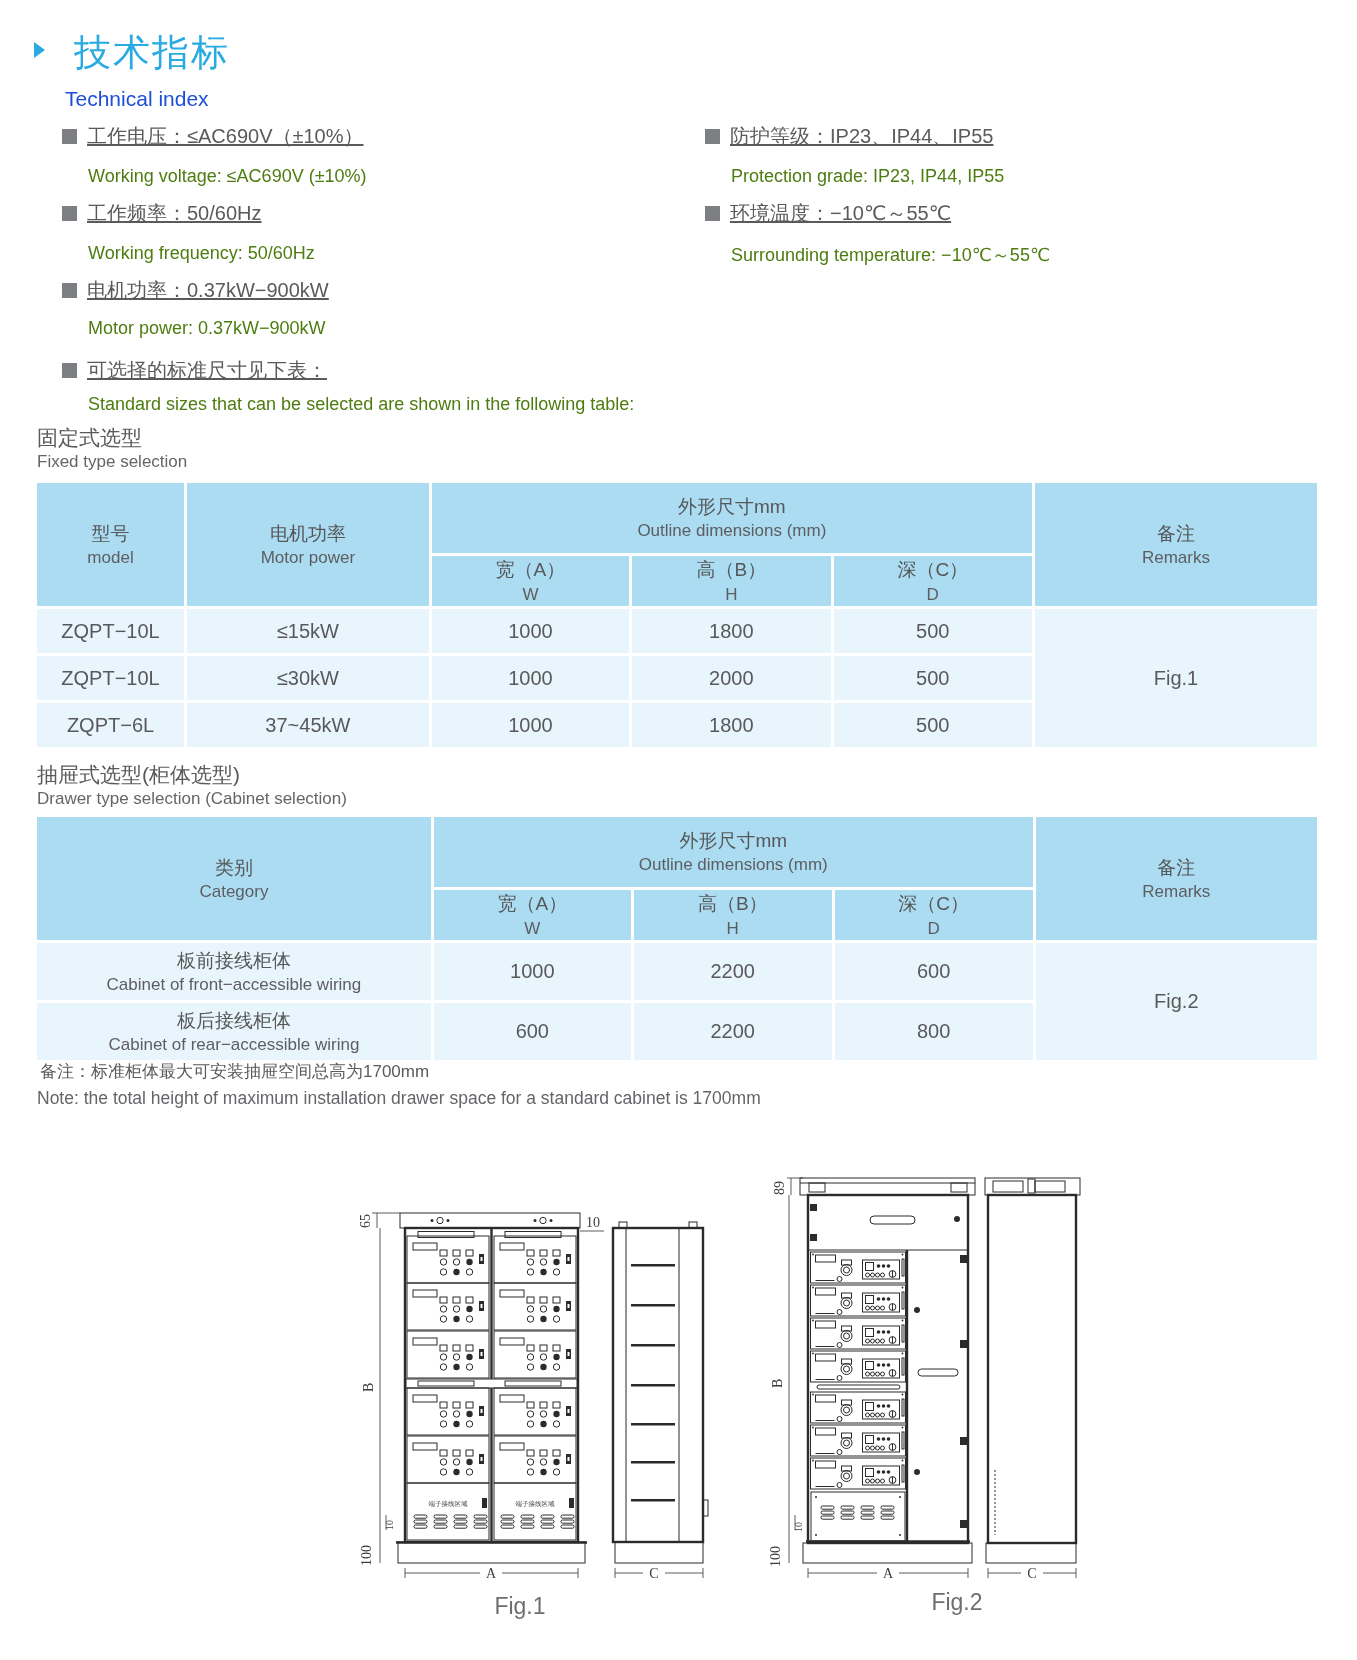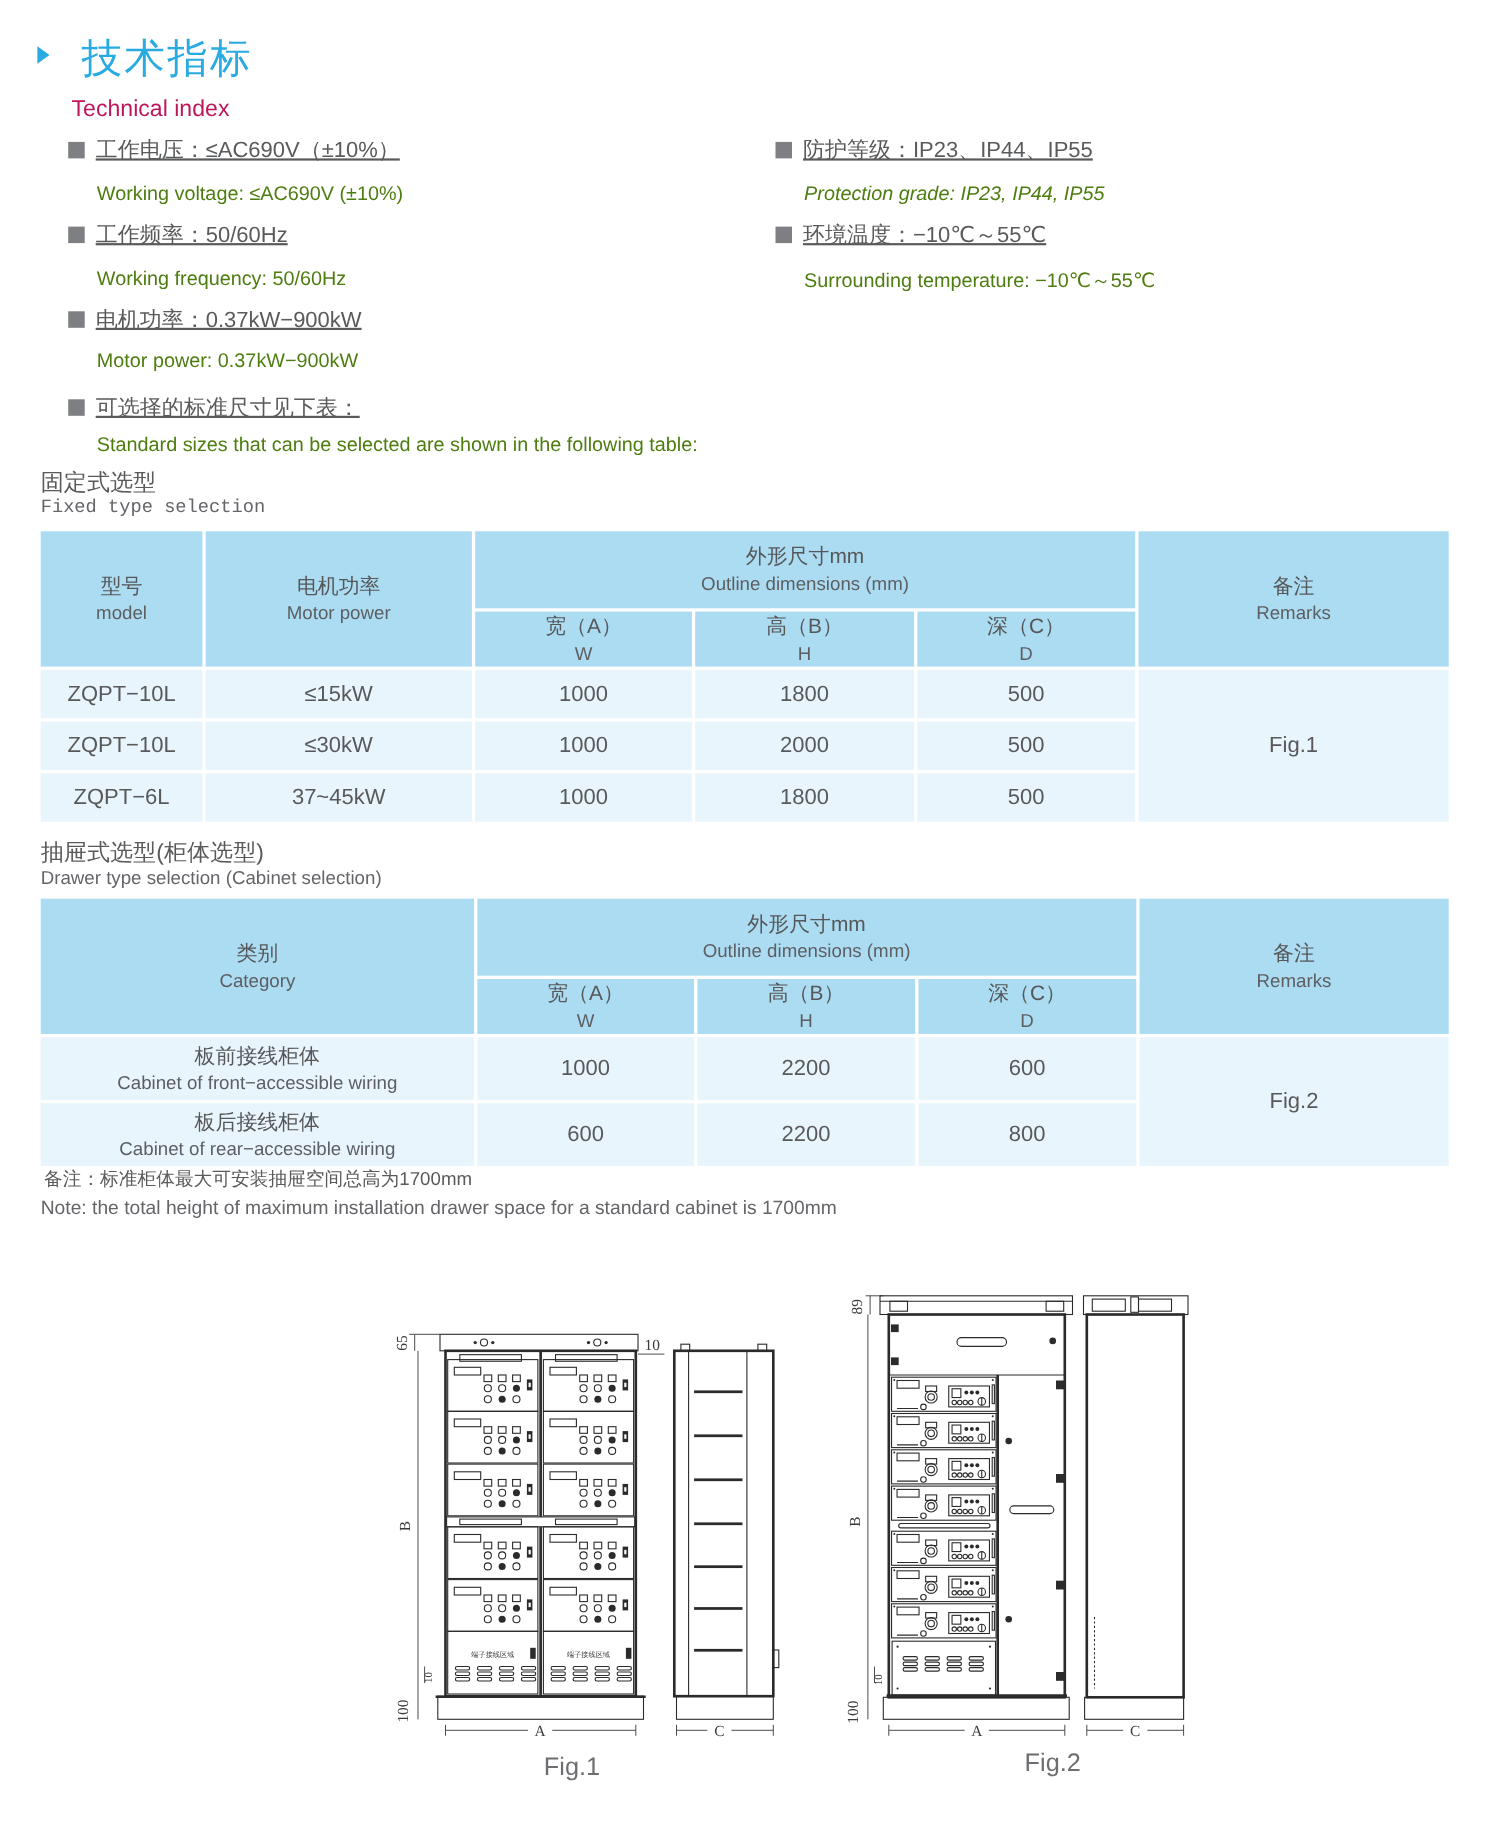--- a/index.html
+++ b/index.html
@@ -5,21 +5,21 @@
   html,body{margin:0;padding:0;}
   body{
     width:1357px;height:1660px;background:#ffffff;position:relative;
     font-family:"Liberation Sans","DejaVu Sans",sans-serif;color:#58595b;
     overflow:hidden;
   }
   .abs{position:absolute;}
   
   .tri{width:0;height:0;border-left:11px solid #29abe2;border-top:8px solid transparent;border-bottom:8px solid transparent;}
   .title-zh{font-size:37px;color:#29abe2;letter-spacing:2px;line-height:1;}
-  .title-en{font-size:21px;color:#be185d;line-height:1;}
+  .title-en{font-size:21px;color:#1d4ed8;line-height:1;}
   
   .spec-zh{font-size:20px;color:#595a5c;white-space:nowrap;display:flex;align-items:center;text-decoration:underline;}
   .bullet{width:15px;height:15px;background:#7d7f82;display:inline-block;margin-right:10px;flex:0 0 auto;}
   .spec-en{font-size:18px;color:#4d7c0f;white-space:nowrap;}
   .sec-zh{font-size:21px;color:#595a5c;}
   .sec-en{font-size:17px;color:#636569;}
   
   table.spec{border-collapse:separate;border-spacing:3px;table-layout:fixed;}
   table.spec th{background:#abdcf2;font-weight:normal;text-align:center;vertical-align:middle;padding:0;}
   table.spec td{background:#e9f5fc;text-align:center;vertical-align:middle;font-size:20px;color:#58595b;padding:0;}
@@ -66,30 +66,30 @@
 <div class="abs spec-zh" style="left:62px;top:357px;">
   <span class="bullet"></span>
   <span>可选择的标准尺寸见下表：</span>
 </div>
 <div class="abs spec-en" style="left:88px;top:394px;">Standard sizes that can be selected are shown in the following table:</div>
 
 <div class="abs spec-zh" style="left:705px;top:123px;">
   <span class="bullet"></span>
   <span>防护等级：IP23、IP44、IP55</span>
 </div>
-<div class="abs spec-en" style="left:731px;top:166px;font-style:italic;">Protection grade: IP23, IP44, IP55</div>
+<div class="abs spec-en" style="left:731px;top:166px;">Protection grade: IP23, IP44, IP55</div>
 
 <div class="abs spec-zh" style="left:705px;top:200px;">
   <span class="bullet"></span>
   <span>环境温度：−10℃～55℃</span>
 </div>
 <div class="abs spec-en" style="left:731px;top:243px;">Surrounding temperature: −10℃～55℃</div>
 
 <div class="abs sec-zh" style="left:37px;top:424px;">固定式选型</div>
-<div class="abs sec-en" style="left:37px;top:452px;font-family:Liberation Mono, monospace;">Fixed type selection</div>
+<div class="abs sec-en" style="left:37px;top:452px;">Fixed type selection</div>
 
 <table class="spec abs" style="left:34px;top:480px;width:1286px;">
   <colgroup>
     <col style="width:146px">
       <col style="width:240px">
       <col style="width:196px">
     <col style="width:197px">
       <col style="width:197px">
       <col style="width:280px">
   </colgroup>

